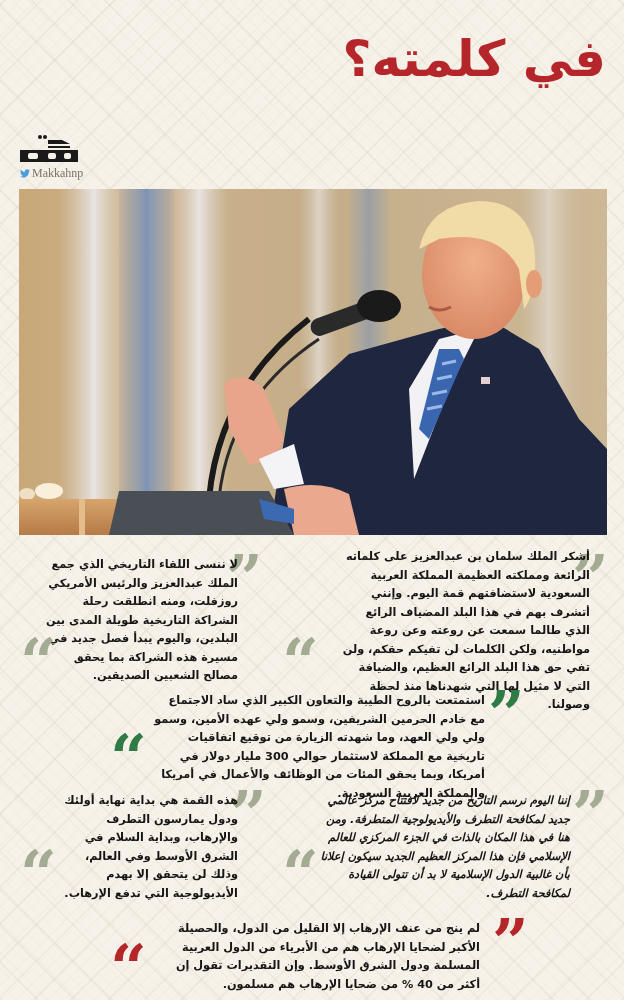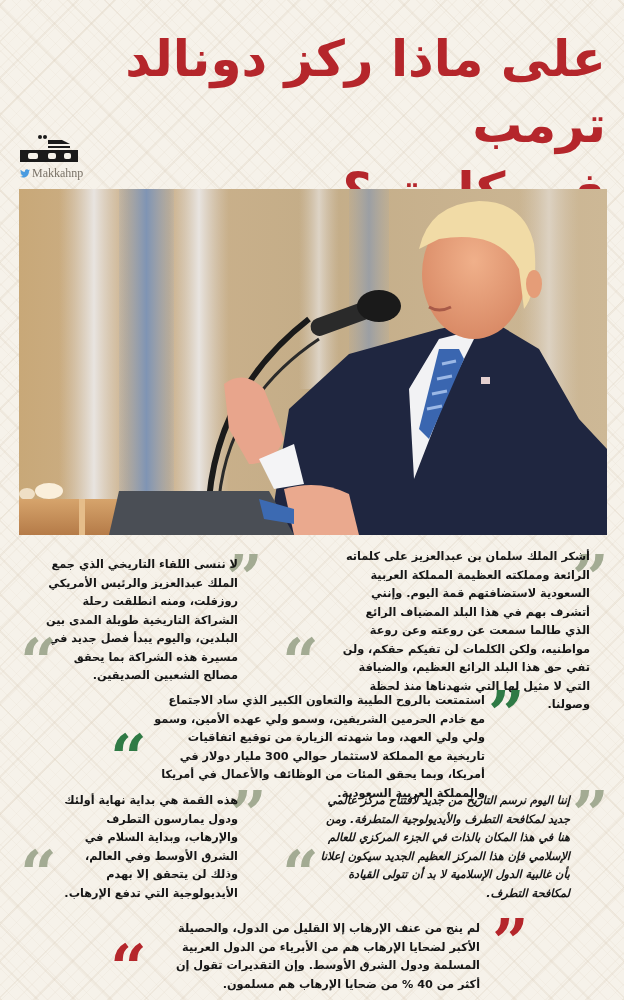--- a/index.html
+++ b/index.html
@@ -93,21 +93,20 @@
     .q6 { left: 160px; top: 920px; width: 320px; }
 
     .sage { color: #a3ab93; }
     .green { color: #2f7a45; }
     .red { color: #b5262b; }
   </style>
 </head>
 <body>
 
 <div class="title">
-  <div>على ماذا ركز دونالد ترمب</div>
   <div>في كلمته؟</div>
 </div>
 
 <div class="logo">
   <svg class="logo-mark" viewBox="0 0 62 30">
     <circle cx="22" cy="3" r="2" fill="#1a1a1a"></circle>
     <circle cx="27" cy="3" r="2" fill="#1a1a1a"></circle>
     <path d="M30 6 L44 6 L52 10 L52 14 L30 14 Z" fill="#1a1a1a"></path>
     <rect x="30" y="10" width="22" height="2" fill="#f6f2ea"></rect>
     <path d="M2 16 L60 16 L60 28 L2 28 Z" fill="#1a1a1a"></path>

